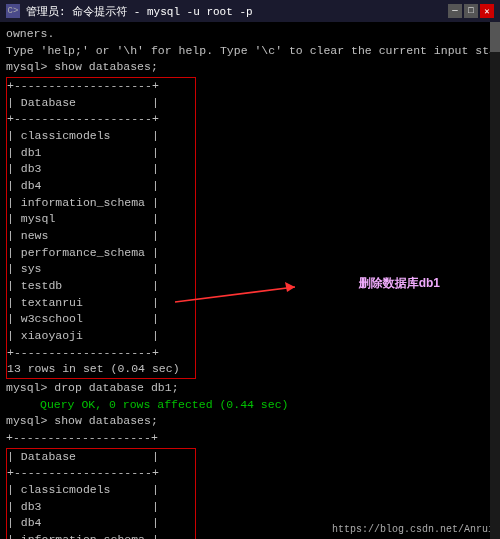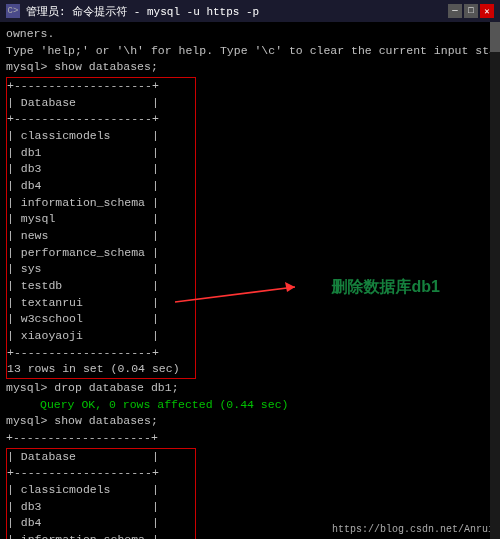--- a/index.html
+++ b/index.html
@@ -82,23 +82,23 @@
     }
 
     .line {
       white-space: pre;
       color: #c0c0c0;
     }
     .line.green { color: #00c000; margin-left: 34px; }
 
     .annotation-text {
       position: absolute;
-      color: #15803d;
+      color: #f0abfc;
       font-family: 'Microsoft YaHei', Arial, sans-serif;
-      font-size: 16px;
+      font-size: 12px;
       font-weight: bold;
       white-space: nowrap;
     }
 
     .scrollbar-area {
       position: absolute;
       right: 0;
       top: 22px;
       width: 10px;
       height: 517px;
@@ -123,21 +123,21 @@
   </style>
 </head>
 <body>
 
 <div class="window">
   <div class="title-bar">
     <div class="title-bar-left">
       <div class="title-icon">
         <span style="color:#aaa; font-size:9px;">C&gt;</span>
       </div>
-      <span>管理员: 命令提示符 - mysql -u https -p</span>
+      <span>管理员: 命令提示符 - mysql -u root -p</span>
     </div>
     <div class="title-controls">
       <div class="title-btn minimize">─</div>
       <div class="title-btn maximize">□</div>
       <div class="title-btn close">✕</div>
     </div>
   </div>
 
   <div class="terminal">
 

